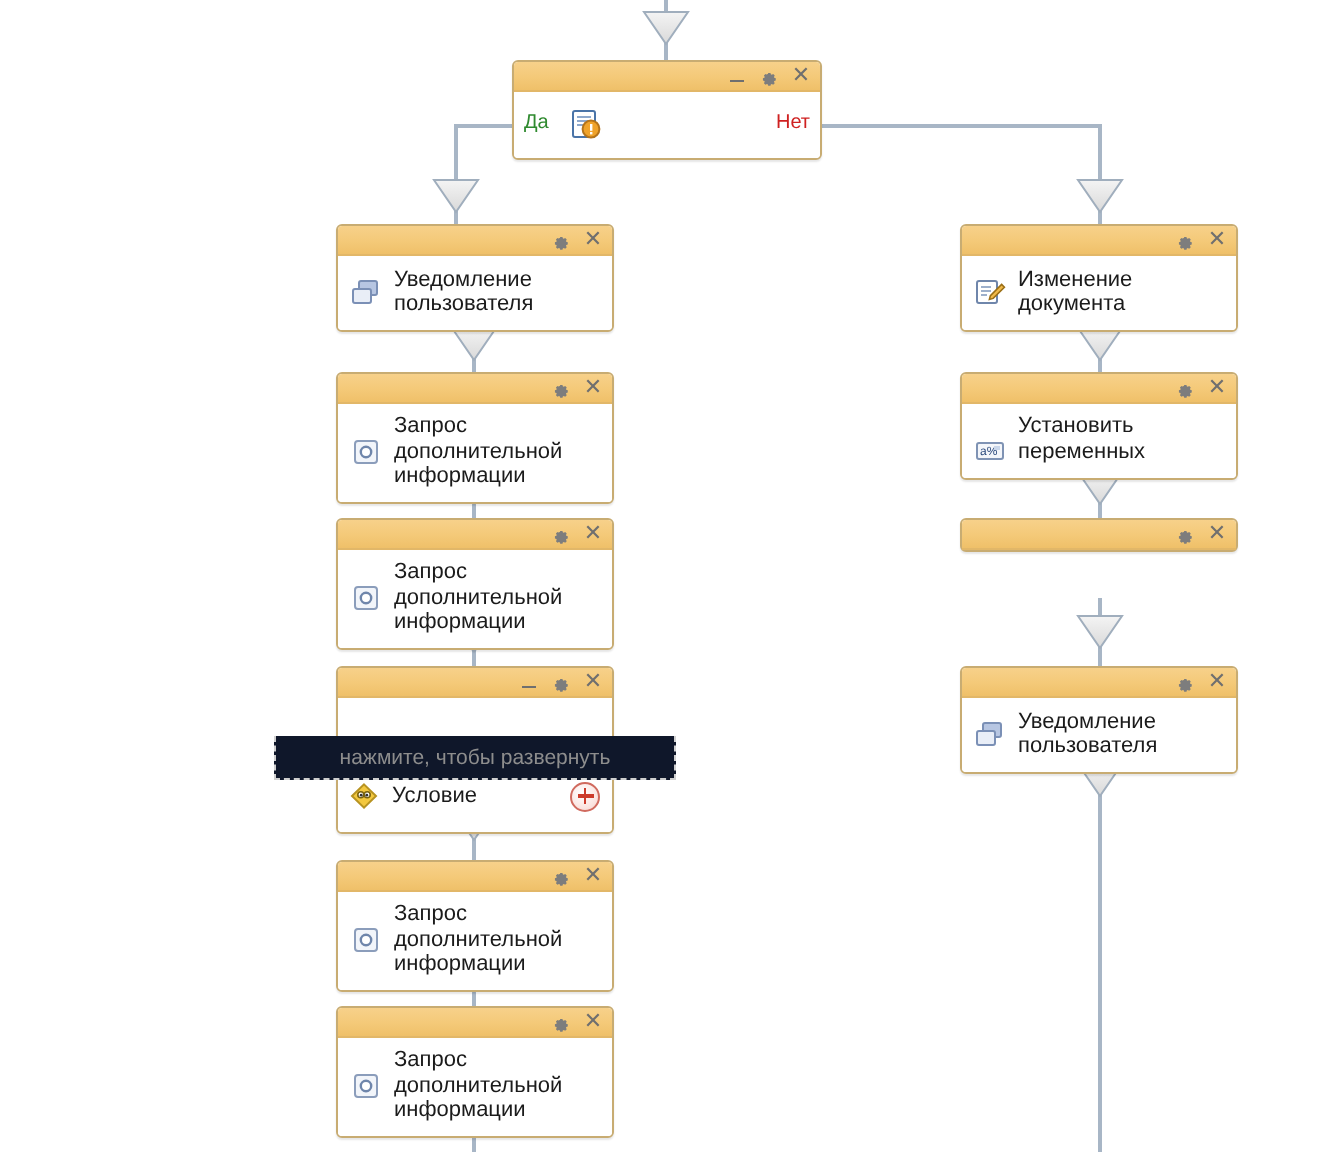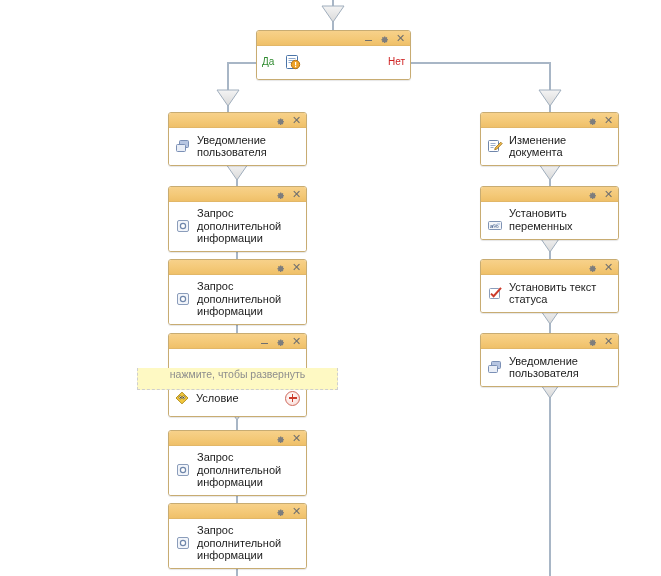--- a/index.html
+++ b/index.html
@@ -137,22 +137,23 @@
     position: absolute;
     background: #cc3b2b;
   }
   .plus-btn::before { left: 2.5px; top: 5.5px; width: 8px; height: 1.6px; }
   .plus-btn::after  { top: 2.5px; left: 5.5px; height: 8px; width: 1.6px; }
   .expand-zone {
     position: absolute;
     box-sizing: border-box;
     border: 1px dashed #cfcfcf;
     border-top: none;
-    background: #fef9c3;
+    background: #0f172a;
     display: flex;
+    align-items: center;
     justify-content: center;
     color: #8d8d8d;
     font-size: 10.5px;
     cursor: pointer;
   }
 </style>
 </head>
 <body>
 
 <div id="canvas">
@@ -404,29 +405,20 @@
 
   <div class="node" style="left:480px; top:259px; width:139px;">
     <div class="node-head">
       <span class="hbtn gear">
         <svg width="9" height="9" viewBox="0 0 16 16">
             <path fill="#7d7d7d" d="M8 5.2a2.8 2.8 0 100 5.6 2.8 2.8 0 000-5.6zm0 4.2a1.4 1.4 0 110-2.8 1.4 1.4 0 010 2.8zM14 9.1l-1.3-.4a4.8 4.8 0 00-.3-.8l.7-1.2-1.4-1.4-1.2.7a4.8 4.8 0 00-.8-.3L9.3 4.4H7.3L6.9 5.7a4.8 4.8 0 00-.8.3L4.9 5.3 3.5 6.7l.7 1.2c-.1.3-.2.5-.3.8L2.6 9.1v2l1.3.4c.1.3.2.6.3.8l-.7 1.2 1.4 1.4 1.2-.7c.3.1.5.2.8.3l.4 1.3h2l.4-1.3c.3-.1.6-.2.8-.3l1.2.7 1.4-1.4-.7-1.2c.1-.3.2-.5.3-.8l1.3-.4v-2z"></path>
           </svg>
       </span>
       <span class="hbtn close">✕</span>
     </div>
-    <div class="node-body">
-      <span class="node-icon">
-        <svg width="16" height="16" viewBox="0 0 16 16">
-          <rect x="2.5" y="3.5" width="10" height="10" rx="1" fill="#ffffff" stroke="#8b9dbb" stroke-width="1"></rect>
-          <path d="M4 8.6l2.6 2.6L14 2.8" fill="none" stroke="#cc3b2b" stroke-width="2"></path>
-        </svg>
-      </span>
-      <span class="node-title">Установить текст статуса</span>
-    </div>
   </div>
 
   <div class="node" style="left:480px; top:333px; width:139px;">
     <div class="node-head">
       <span class="hbtn gear">
         <svg width="9" height="9" viewBox="0 0 16 16">
             <path fill="#7d7d7d" d="M8 5.2a2.8 2.8 0 100 5.6 2.8 2.8 0 000-5.6zm0 4.2a1.4 1.4 0 110-2.8 1.4 1.4 0 010 2.8zM14 9.1l-1.3-.4a4.8 4.8 0 00-.3-.8l.7-1.2-1.4-1.4-1.2.7a4.8 4.8 0 00-.8-.3L9.3 4.4H7.3L6.9 5.7a4.8 4.8 0 00-.8.3L4.9 5.3 3.5 6.7l.7 1.2c-.1.3-.2.5-.3.8L2.6 9.1v2l1.3.4c.1.3.2.6.3.8l-.7 1.2 1.4 1.4 1.2-.7c.3.1.5.2.8.3l.4 1.3h2l.4-1.3c.3-.1.6-.2.8-.3l1.2.7 1.4-1.4-.7-1.2c.1-.3.2-.5.3-.8l1.3-.4v-2z"></path>
           </svg>
       </span>
       <span class="hbtn close">✕</span>

